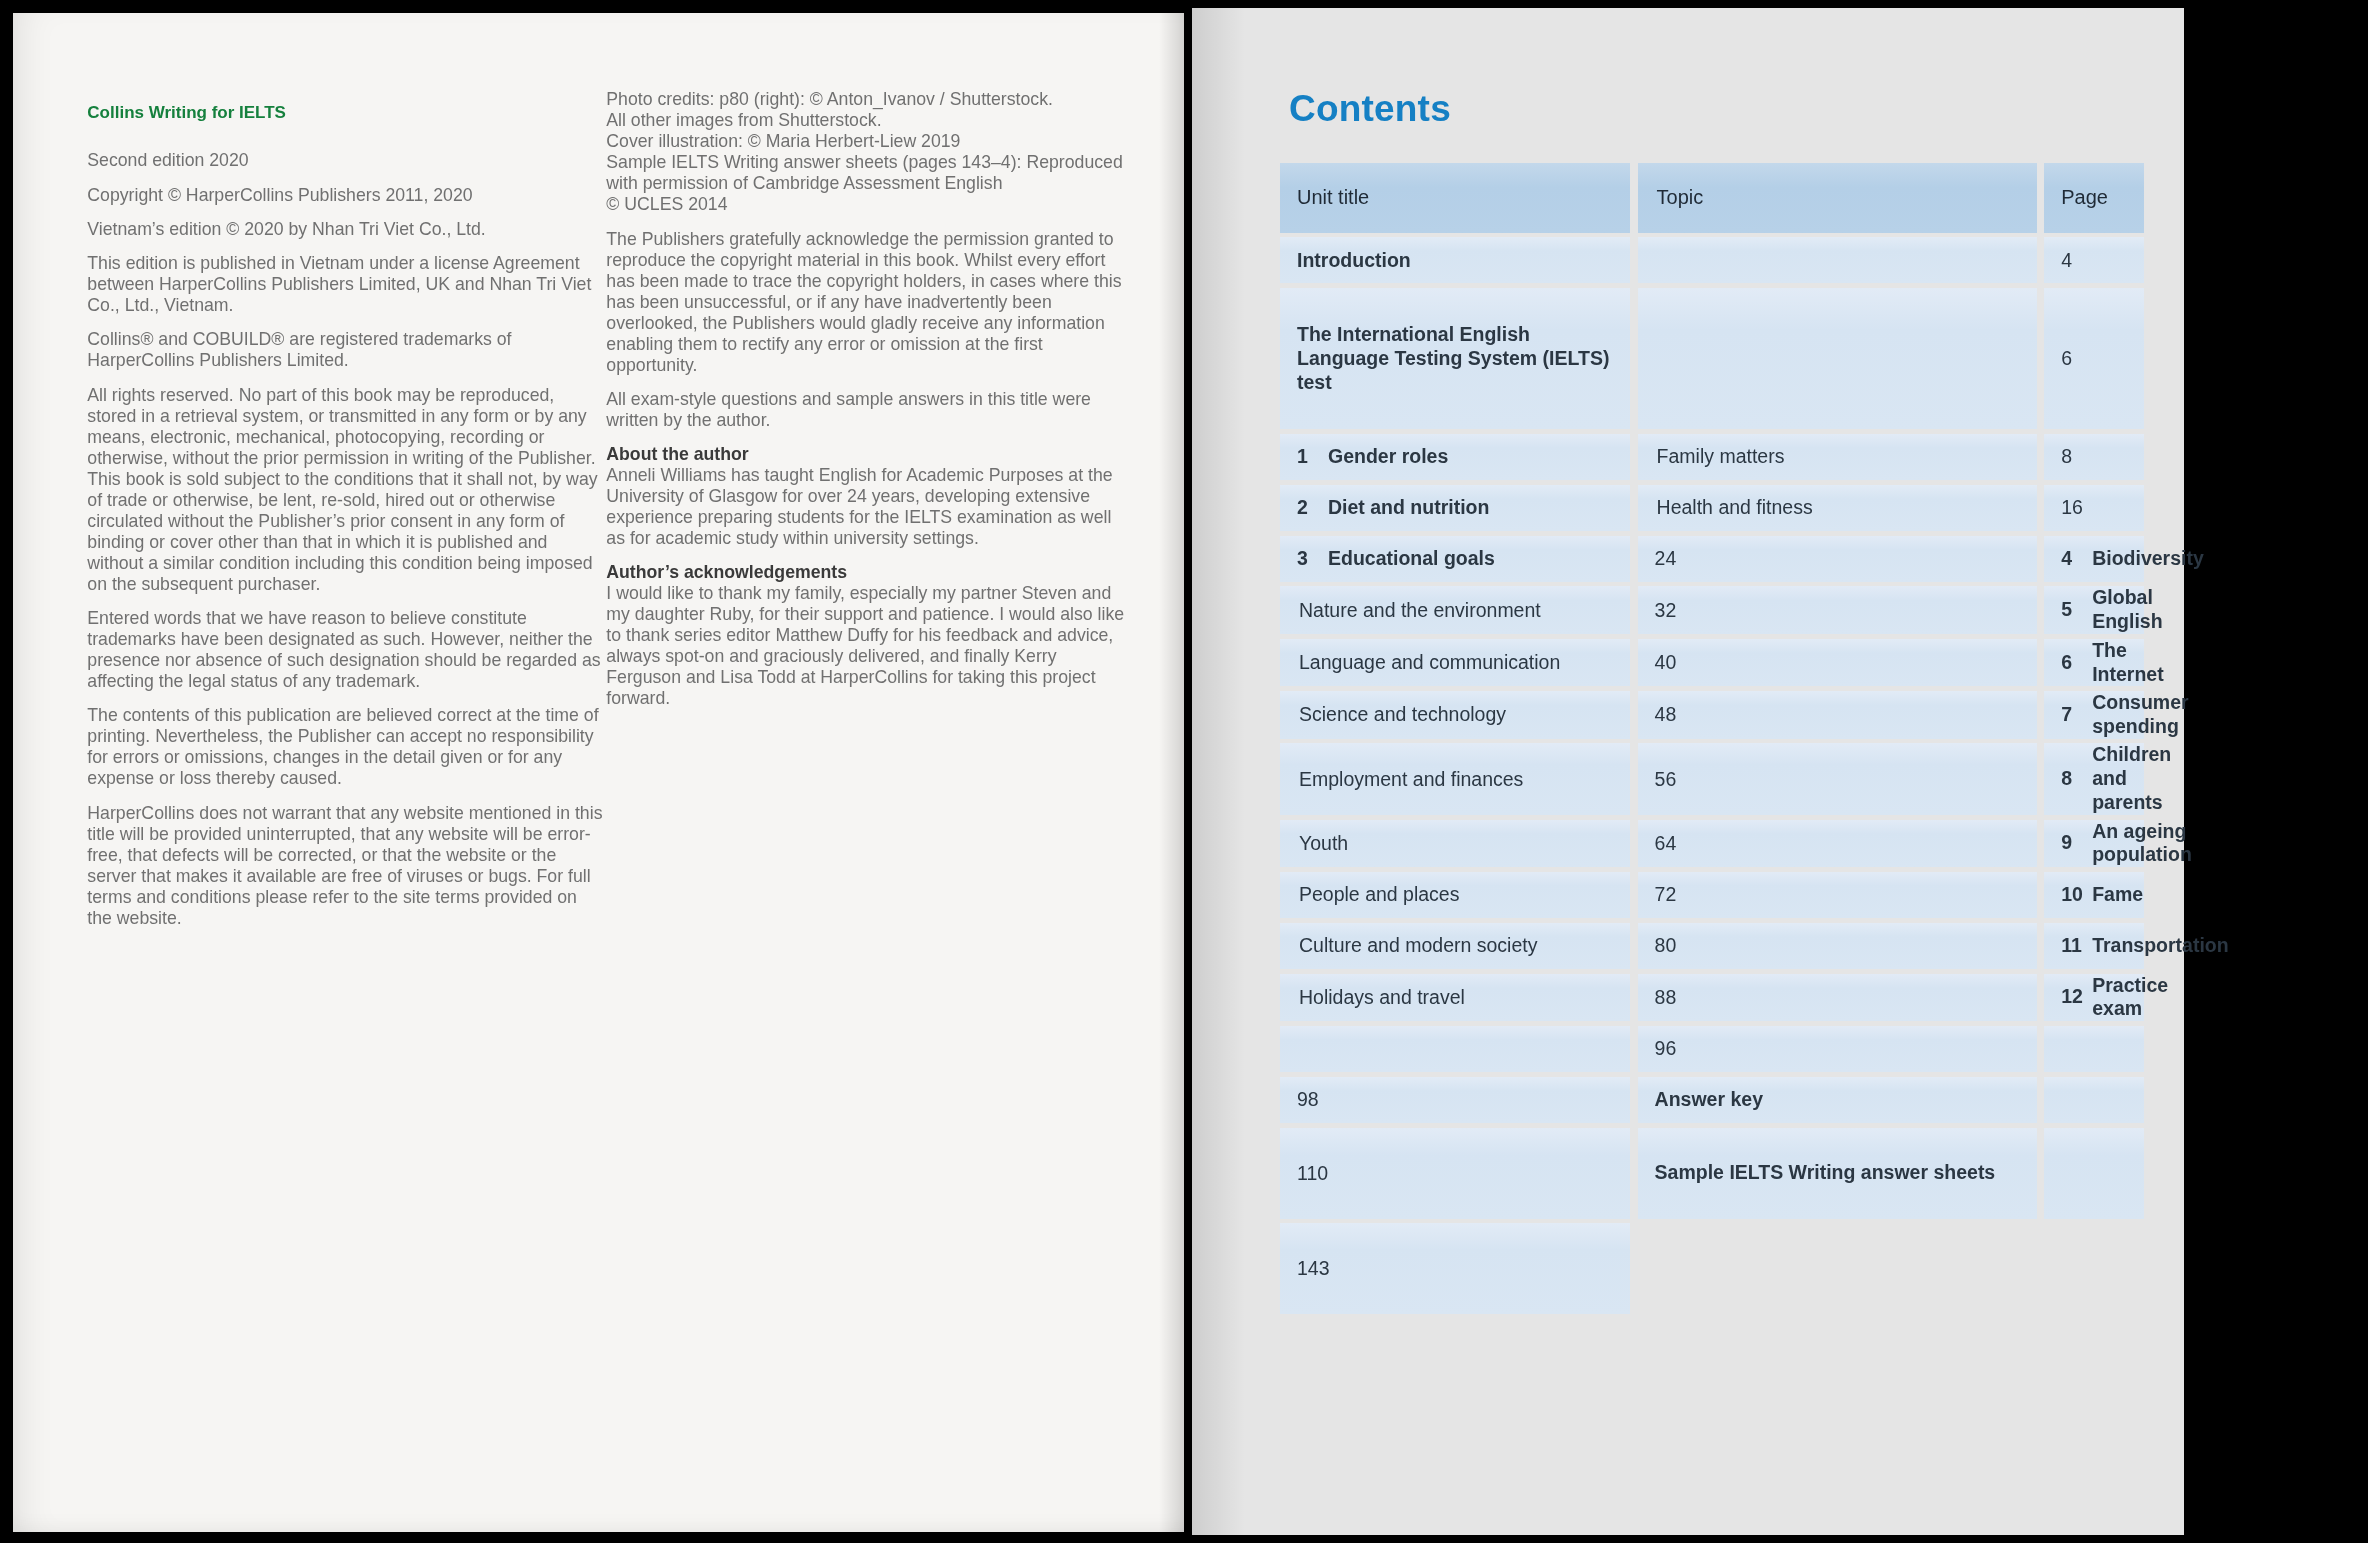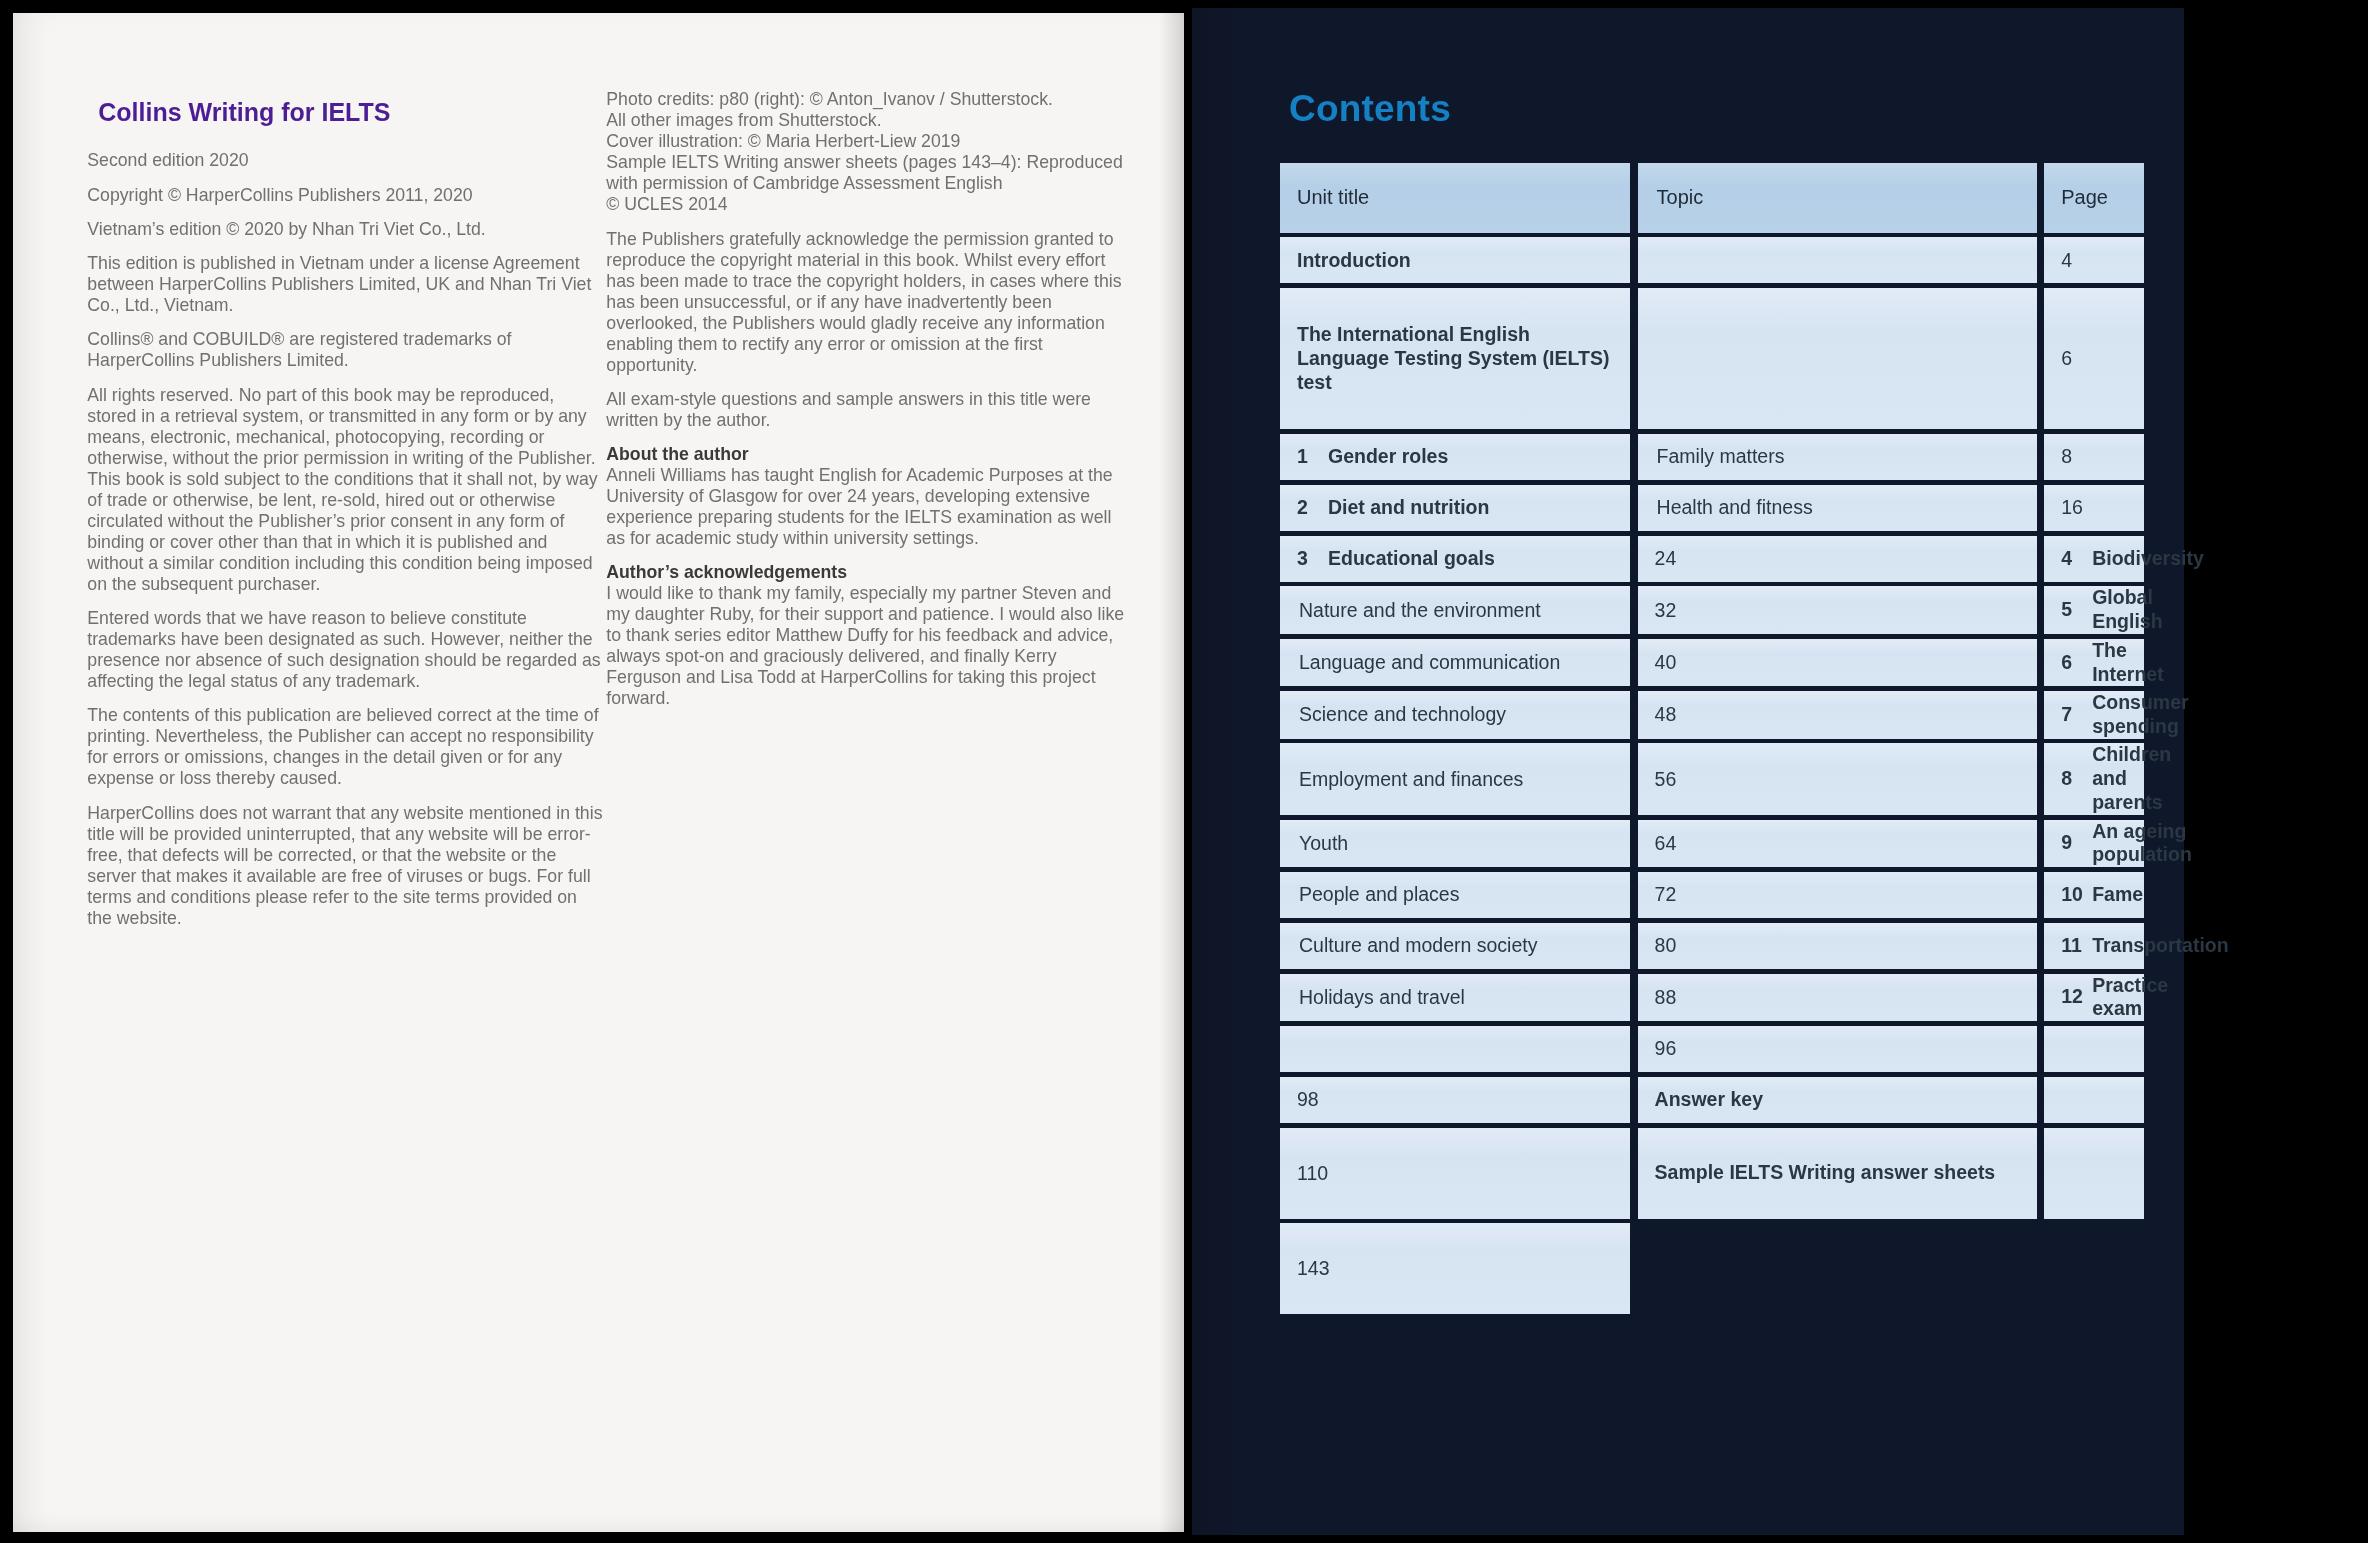--- a/index.html
+++ b/index.html
@@ -3,29 +3,29 @@
 <meta charset="utf-8">
 <style>
   html,body{margin:0;padding:0;background:#000;}
   .frame{position:relative;width:2368px;height:1544px;background:#000;overflow:hidden;
          font-family:"Liberation Sans",sans-serif;}
   .page{position:absolute;}
   .page-left{left:13.3px;top:13.3px;width:1171px;height:1519px;background:#F6F5F3;
      box-shadow:inset 27px 0 38px -23px rgba(0,0,0,0.10), inset 0 -13.3px 23px -13.3px rgba(0,0,0,0.07);}
   .page-left::after{content:"";position:absolute;right:0;top:0;width:25px;height:100%;
      background:linear-gradient(90deg,rgba(0,0,0,0) 0%,rgba(0,0,0,0.14) 100%);}
-  .page-right{left:1192px;top:7.6px;width:992px;height:1527px;background:#0f172a;}
+  .page-right{left:1192px;top:7.6px;width:992px;height:1527px;background:#e5e5e5;}
   .page-right::before{content:"";position:absolute;left:0;top:0;width:53px;height:100%;
      background:linear-gradient(90deg,rgba(0,0,0,0.10) 0%,rgba(0,0,0,0) 100%);}
 
   
   .col{position:absolute;color:#707070;font-size:17.7px;line-height:21px;}
   .col1{left:74px;top:88px;width:518px;}
   .col2{left:593px;top:76px;width:525px;}
-  .col h1{font-size:25px;line-height:23px;color:#4c1d95;margin:0 0 26px 11px;font-weight:bold;}
+  .col h1{font-size:17px;line-height:23px;color:#15803d;margin:0 0 26px 0;font-weight:bold;}
   .col p{margin:0 0 13.3px 0;}
   .col h2{font-size:17.7px;line-height:21px;color:#3A3A3A;margin:8.6px 0 0 0;font-weight:bold;}
   .credits{margin:0 0 13.3px 0;}
   .credits .line{margin:0;}
 
   
   .contents-heading{position:absolute;left:97px;top:80px;margin:0;font-size:37px;
      font-weight:bold;letter-spacing:0.2px;}
   .toc{position:absolute;left:88px;top:155px;width:864px;display:grid;
        grid-template-columns:350px 399px 100px;column-gap:7.6px;row-gap:4.8px;}

